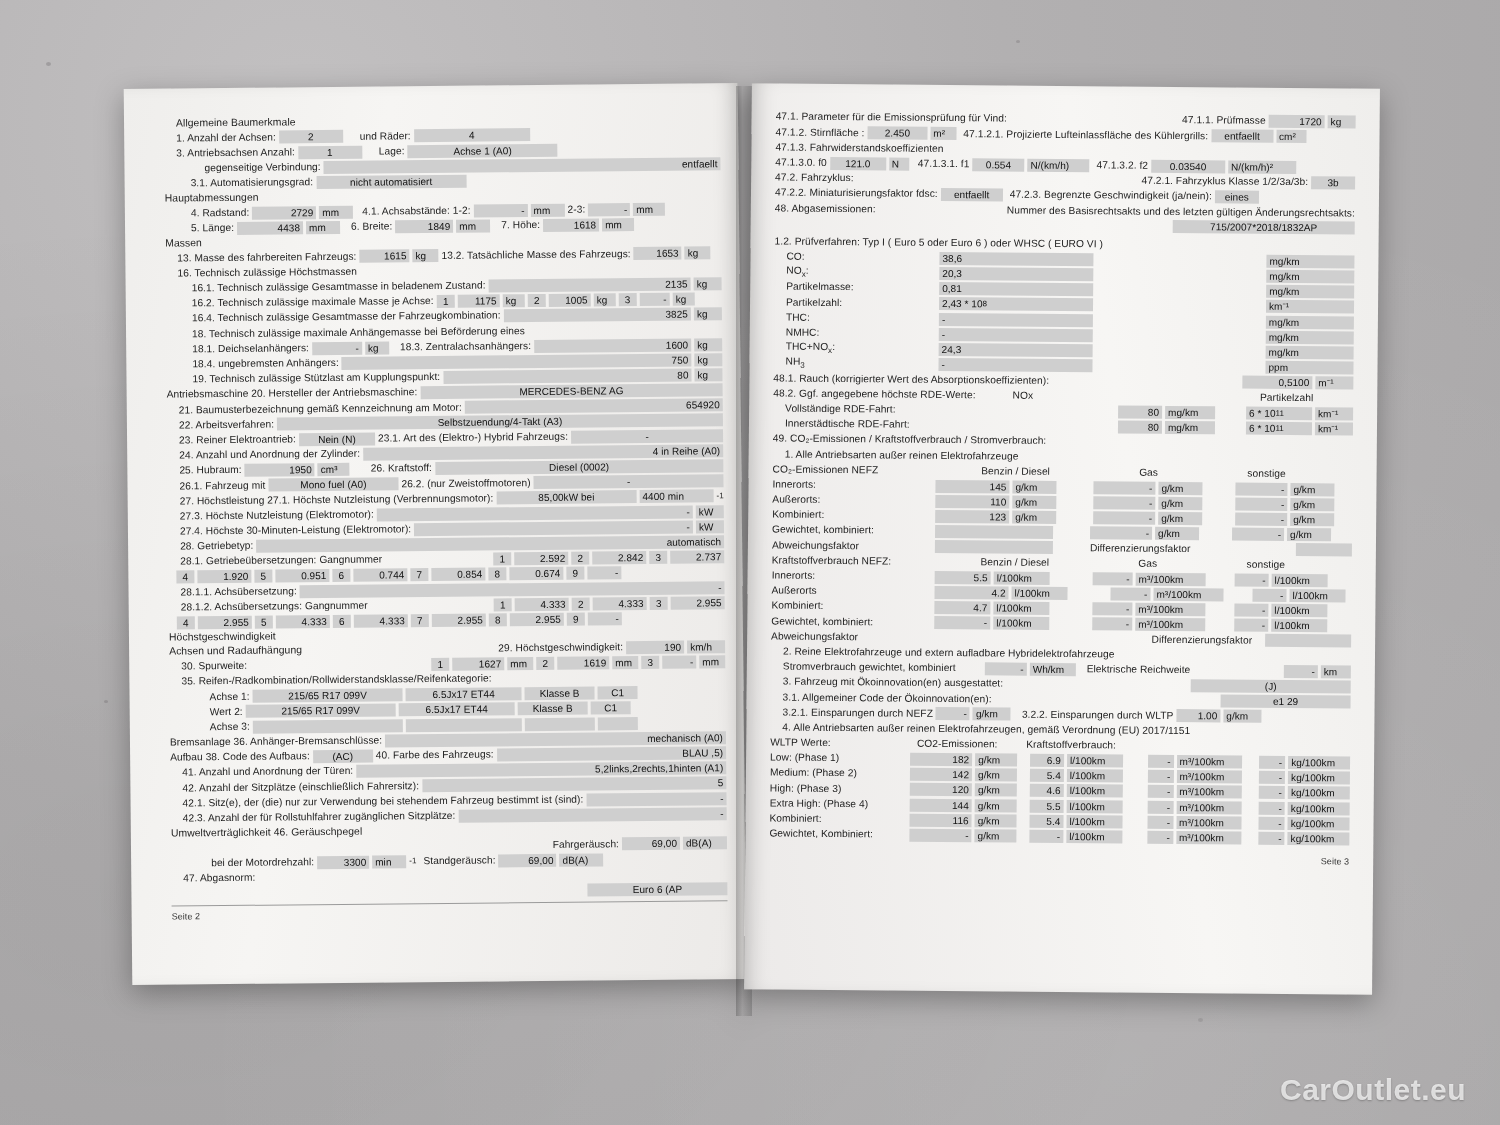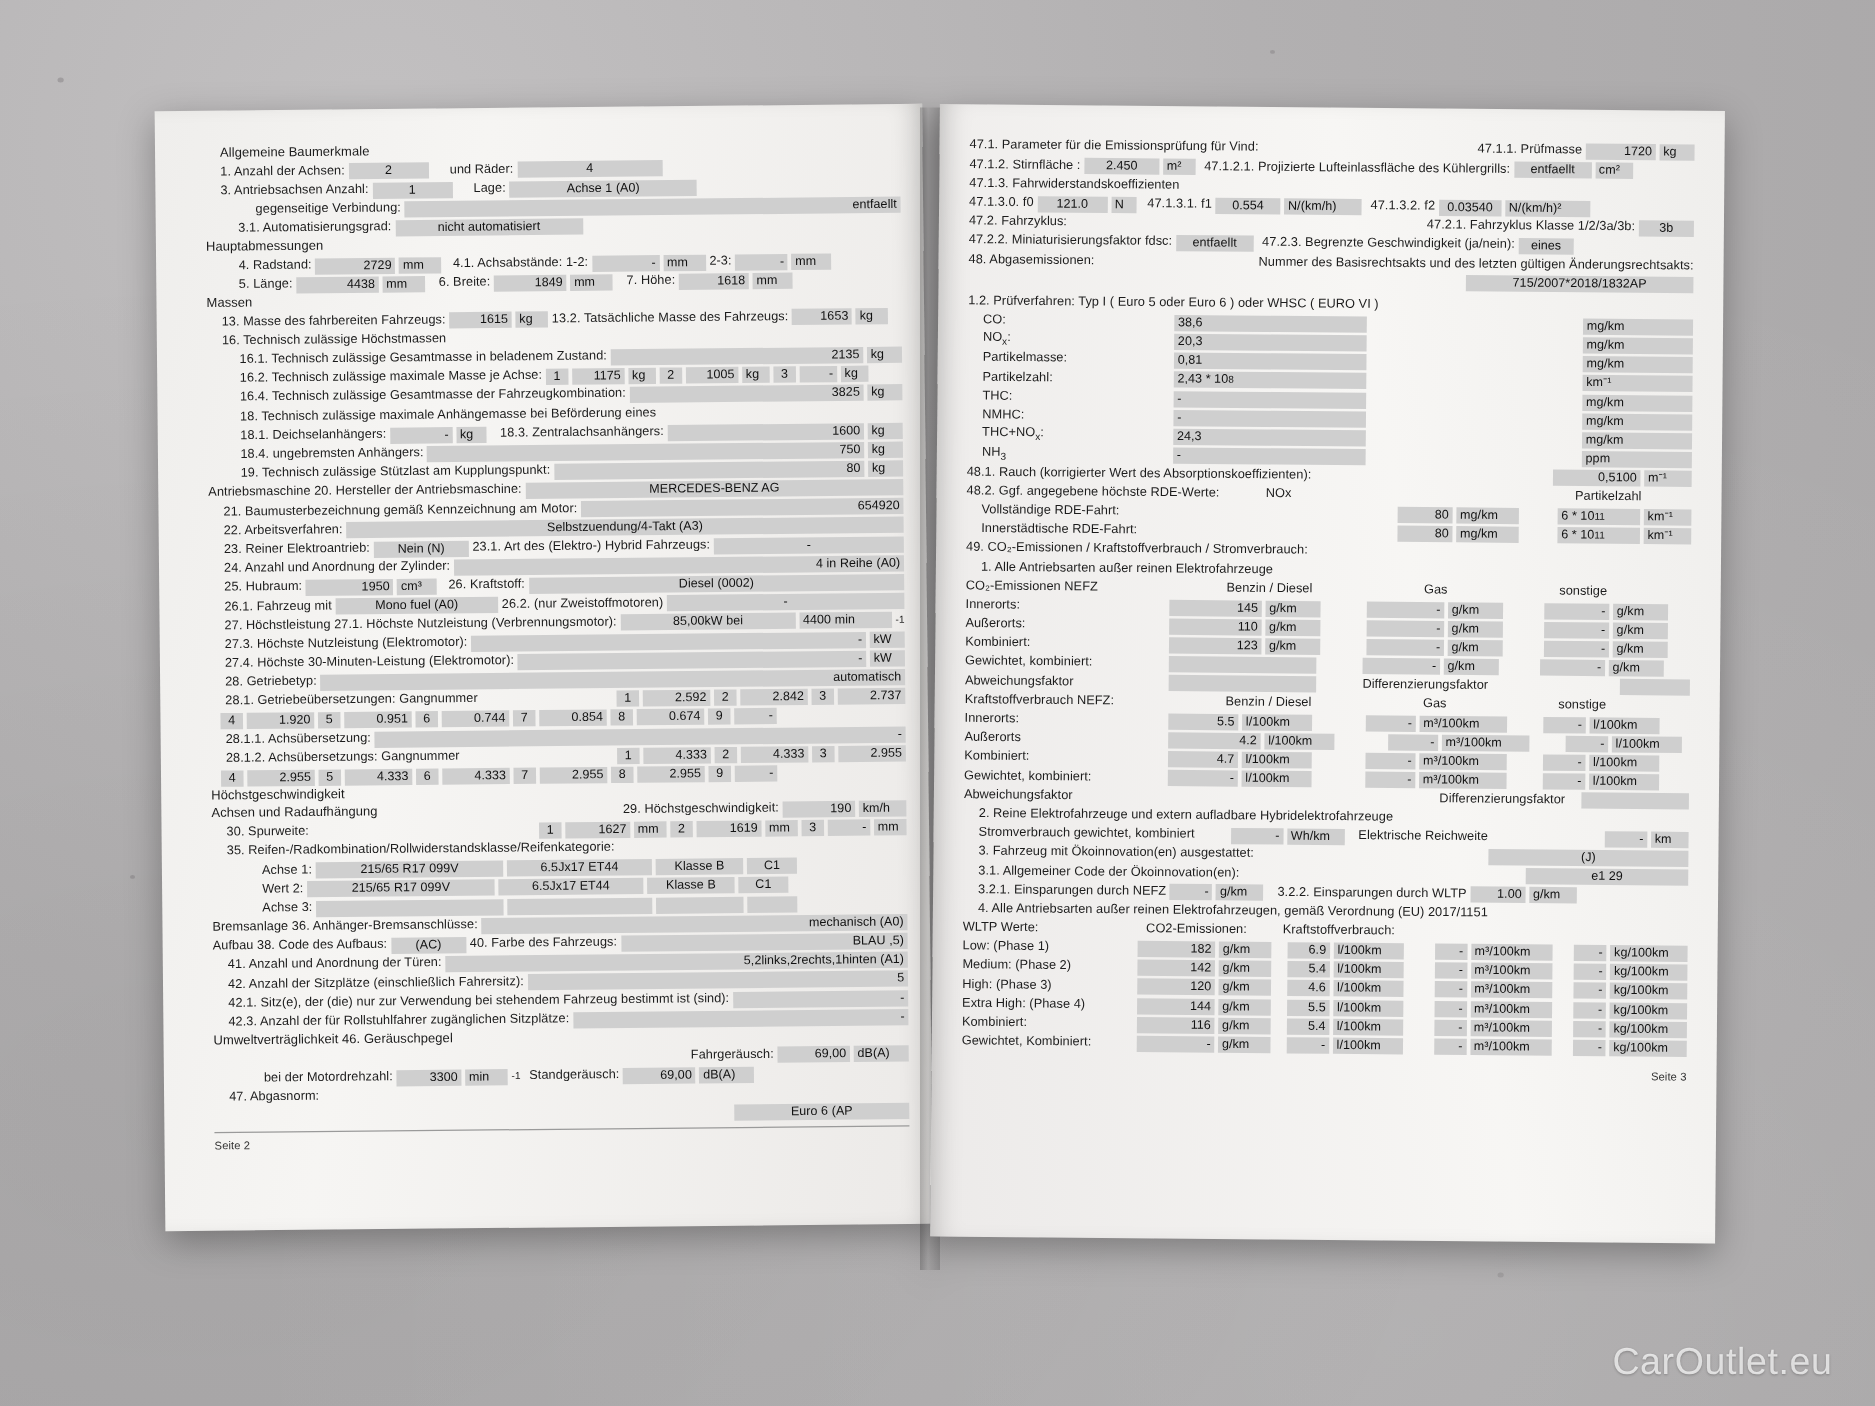--- a/index.html
+++ b/index.html
@@ -82,21 +82,21 @@
   .rule{height:1px;background:#9a9a9a;margin:4px 0 3px;}
   .spacer{height:3px;}
 
   
   .wm{
     position:absolute;right:34px;bottom:18px;
     font-size:30px;color:rgba(255,255,255,.72);
     font-family:"Liberation Sans", sans-serif;
     letter-spacing:.5px;text-shadow:0 1px 2px rgba(0,0,0,.25);
   }
-  .wm b{font-weight:normal;}
+  .wm b{font-weight:bold;}
 </style>
 </head>
 <body>
 
 <div class="desk">
   <div class="speck" style="left:46px;top:62px;width:5px;height:4px;"></div>
   <div class="speck" style="left:1016px;top:40px;width:4px;height:3px;"></div>
   <div class="speck" style="left:1198px;top:1018px;width:5px;height:4px;"></div>
   <div class="speck" style="left:104px;top:700px;width:4px;height:3px;"></div>
 </div>
@@ -253,21 +253,21 @@
 
     <div class="row ind3">
       <span class="lbl">24. Anzahl und Anordnung der Zylinder:</span>
       <span class="fld r grow">4 in Reihe (A0)</span>
     </div>
 
     <div class="row ind3">
       <span class="lbl">25. Hubraum:</span>
       <span class="fld r" style="width:70px">1950</span>
       <span class="fld" style="width:32px">cm³</span>
-      <span class="lbl" style="margin-left:6px">26. Kraftstoff:</span>
+      <span class="lbl" style="margin-left:18px">26. Kraftstoff:</span>
       <span class="fld c grow">Diesel (0002)</span>
     </div>
 
     <div class="row ind3">
       <span class="lbl">26.1. Fahrzeug mit</span>
       <span class="fld c" style="width:130px">Mono fuel (A0)</span>
       <span class="lbl">26.2. (nur Zweistoffmotoren)</span>
       <span class="fld c grow">-</span>
     </div>
 
@@ -500,21 +500,21 @@
     </div>
 
     <div class="row">
       <span class="lbl">47.1.3.0. f0</span>
       <span class="fld c" style="width:56px">121.0</span>
       <span class="fld" style="width:20px">N</span>
       <span class="lbl" style="margin-left:6px">47.1.3.1. f1</span>
       <span class="fld c" style="width:52px">0.554</span>
       <span class="fld" style="width:62px">N/(km/h)</span>
       <span class="lbl" style="margin-left:4px">47.1.3.2. f2</span>
-      <span class="fld c" style="width:50px">0.03540</span>
+      <span class="fld c" style="width:74px">0.03540</span>
       <span class="fld" style="width:68px">N/(km/h)²</span>
     </div>
 
     <div class="row">
       <span class="lbl">47.2. Fahrzyklus:</span>
       <span class="grow"></span>
       <span class="lbl">47.2.1. Fahrzyklus Klasse 1/2/3a/3b:</span>
       <span class="fld c" style="width:44px">3b</span>
     </div>
 

